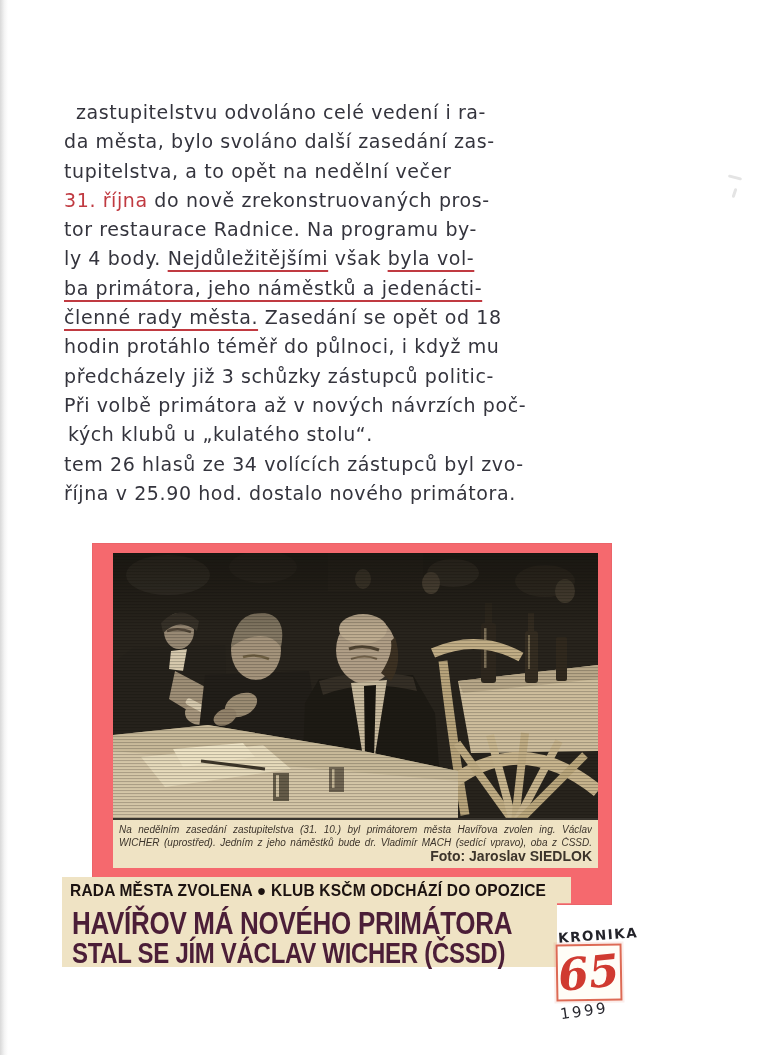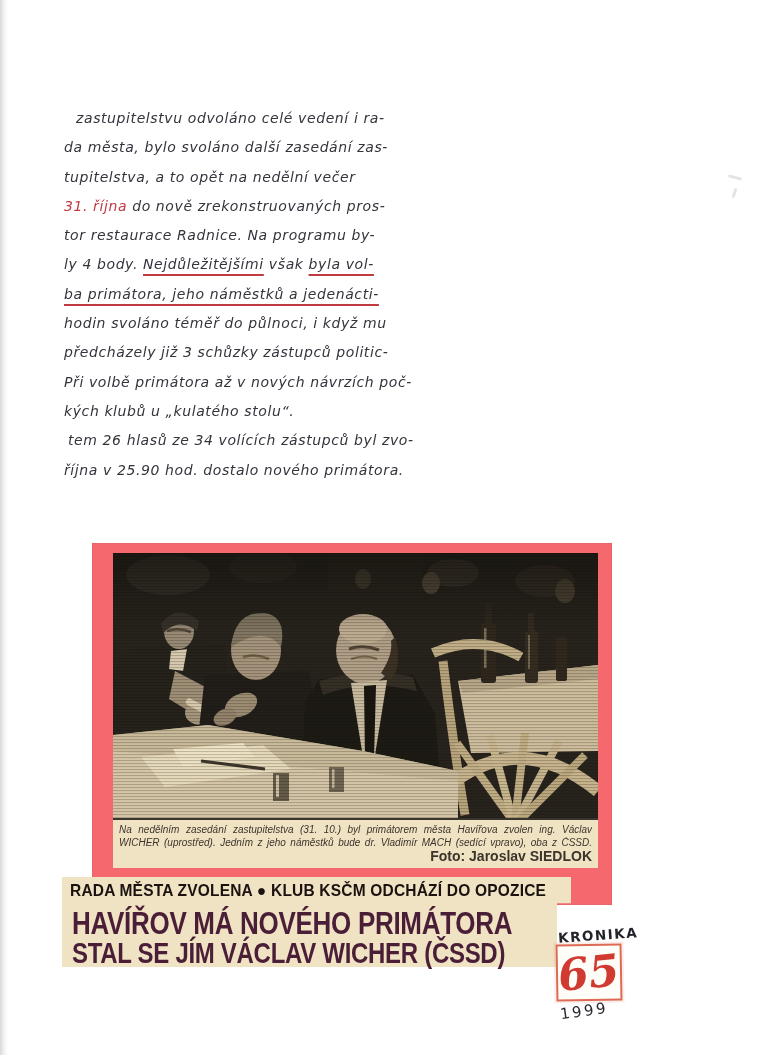--- a/index.html
+++ b/index.html
@@ -3,22 +3,22 @@
 <meta charset="utf-8">
 <style>
   html,body{margin:0;padding:0;background:#9a9a9a;}
   .page{position:relative;width:760px;height:1055px;background:#ffffff;overflow:hidden;
         font-family:"Liberation Sans",sans-serif;}
   .scan-edge{position:absolute;left:0;top:0;width:8px;height:100%;
         background:linear-gradient(to right,#d9d9d9,#f4f4f4 55%,#ffffff);}
   .scan-mark{position:absolute;background:#e4e4e4;border-radius:2px;}
 
   
-  .hw{position:absolute;left:64px;top:110px;width:500px;color:var(--ink,#34343d);
-      font-family:"DejaVu Sans",cursive;font-style:italic;font-size:14px;
+  .hw{position:absolute;left:64px;top:101px;width:500px;color:var(--ink,#34343d);
+      font-family:"DejaVu Sans",cursive;font-size:19px;
       letter-spacing:.6px;}
   .hw-line{height:29.3px;white-space:nowrap;}
   .hw-line:nth-child(1){padding-left:12px;}
   .hw-line:nth-child(12){padding-left:4px;}
   .hw-red{color:var(--red-ink,#c03a41);margin-top:30px;}
   .hw-u{text-decoration:underline;text-decoration-color:var(--red-ink,#c03a41);
         text-decoration-thickness:2px;text-underline-offset:5px;}
 
   
   .mat{position:absolute;left:92px;top:543px;width:520px;height:362px;
@@ -68,21 +68,22 @@
   <div class="scan-mark" style="left:733px;top:188px;width:3px;height:10px;transform:rotate(18deg);"></div>
 
   <div class="hw" id="hw-block">
       <div class="hw-line"><span>zastupitelstvu odvoláno celé vedení i ra-</span></div>
       <div class="hw-line"><span>da města, bylo svoláno další zasedání zas-</span></div>
       <div class="hw-line"><span>tupitelstva, a to opět na nedělní večer</span></div>
       <div class="hw-line"><span class="hw-red">31. října</span><span> do nově zrekonstruovaných pros-</span></div>
       <div class="hw-line"><span>tor restaurace Radnice. Na programu by-</span></div>
       <div class="hw-line"><span>ly 4 body. </span><span class="hw-u">Nejdůležitějšími</span><span> však </span><span class="hw-u">byla vol-</span></div>
       <div class="hw-line"><span class="hw-u">ba primátora, jeho náměstků a jedenácti-</span></div>
-      <div class="hw-line"><span>hodin svoláno téměř do půlnoci, i když mu</span></div>
+      <div class="hw-line"><span class="hw-u">členné rady města.</span><span> Zasedání se opět od 18</span></div>
+      <div class="hw-line"><span>hodin protáhlo téměř do půlnoci, i když mu</span></div>
       <div class="hw-line"><span>předcházely již 3 schůzky zástupců politic-</span></div>
       <div class="hw-line"><span>Při volbě primátora až v nových návrzích poč-</span></div>
       <div class="hw-line"><span>kých klubů u „kulatého stolu“.</span></div>
       <div class="hw-line"><span>tem 26 hlasů ze 34 volících zástupců byl zvo-</span></div>
       <div class="hw-line"><span>října v 25.90 hod. dostalo nového primátora.</span></div>
     </div>
 
   <div class="mat">
 
     <div class="photo">

